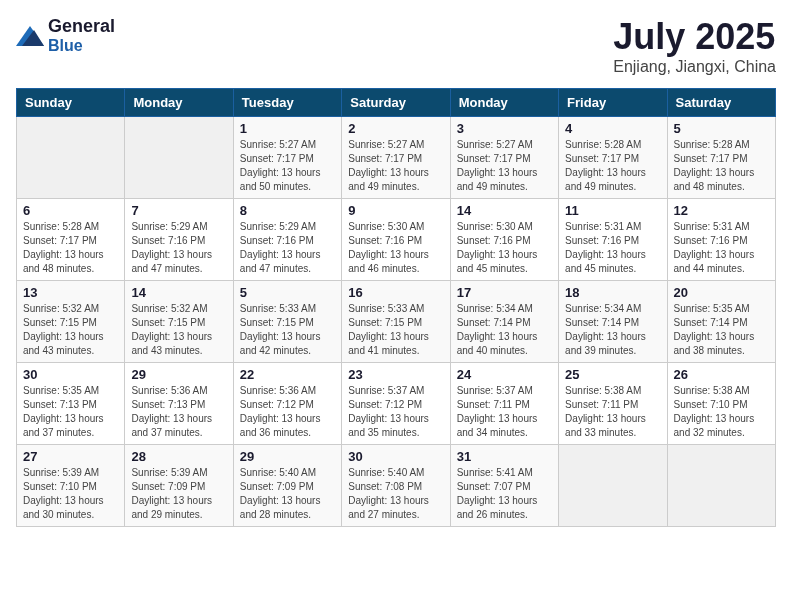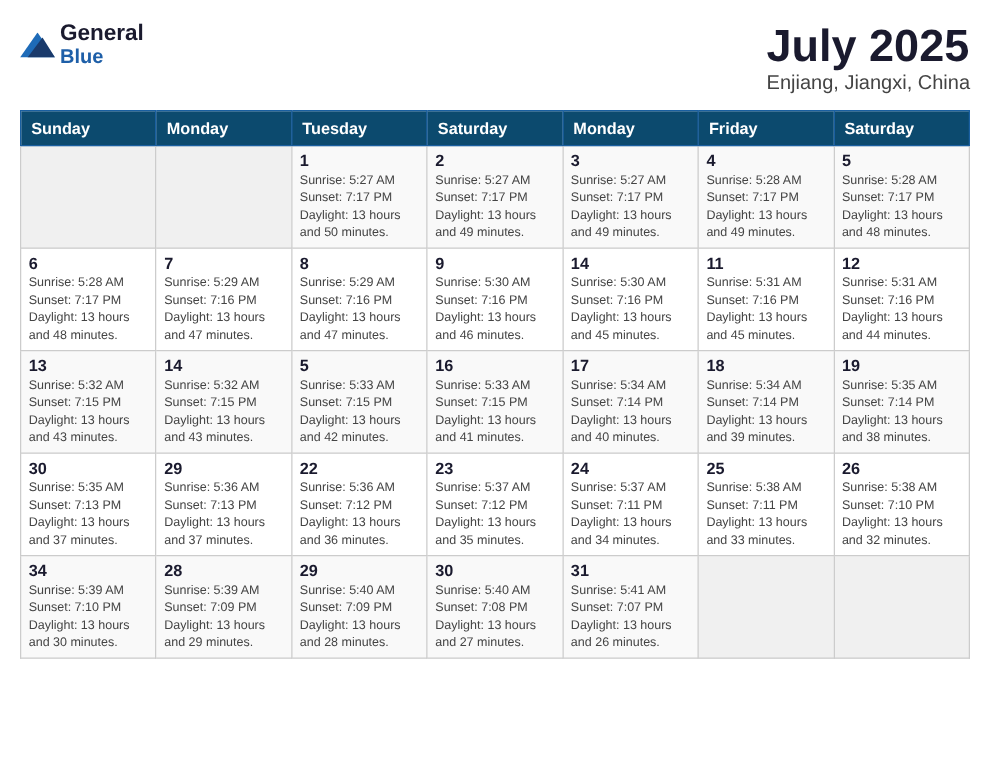--- a/index.html
+++ b/index.html
@@ -195,21 +195,21 @@
         </td>
         <td>
           <span class="day-number">17</span>
           <div class="day-info">Sunrise: 5:34 AM<br>Sunset: 7:14 PM<br>Daylight: 13 hours and 40 minutes.</div>
         </td>
         <td>
           <span class="day-number">18</span>
           <div class="day-info">Sunrise: 5:34 AM<br>Sunset: 7:14 PM<br>Daylight: 13 hours and 39 minutes.</div>
         </td>
         <td>
-          <span class="day-number">19</span>
+          <span class="day-number">20</span>
           <div class="day-info">Sunrise: 5:35 AM<br>Sunset: 7:14 PM<br>Daylight: 13 hours and 38 minutes.</div>
         </td>
       </tr>
       <tr>
         <td>
           <span class="day-number">30</span>
           <div class="day-info">Sunrise: 5:35 AM<br>Sunset: 7:13 PM<br>Daylight: 13 hours and 37 minutes.</div>
         </td>
         <td>
           <span class="day-number">29</span>
@@ -231,21 +231,21 @@
           <span class="day-number">25</span>
           <div class="day-info">Sunrise: 5:38 AM<br>Sunset: 7:11 PM<br>Daylight: 13 hours and 33 minutes.</div>
         </td>
         <td>
           <span class="day-number">26</span>
           <div class="day-info">Sunrise: 5:38 AM<br>Sunset: 7:10 PM<br>Daylight: 13 hours and 32 minutes.</div>
         </td>
       </tr>
       <tr>
         <td>
-          <span class="day-number">34</span>
+          <span class="day-number">27</span>
           <div class="day-info">Sunrise: 5:39 AM<br>Sunset: 7:10 PM<br>Daylight: 13 hours and 30 minutes.</div>
         </td>
         <td>
           <span class="day-number">28</span>
           <div class="day-info">Sunrise: 5:39 AM<br>Sunset: 7:09 PM<br>Daylight: 13 hours and 29 minutes.</div>
         </td>
         <td>
           <span class="day-number">29</span>
           <div class="day-info">Sunrise: 5:40 AM<br>Sunset: 7:09 PM<br>Daylight: 13 hours and 28 minutes.</div>
         </td>

